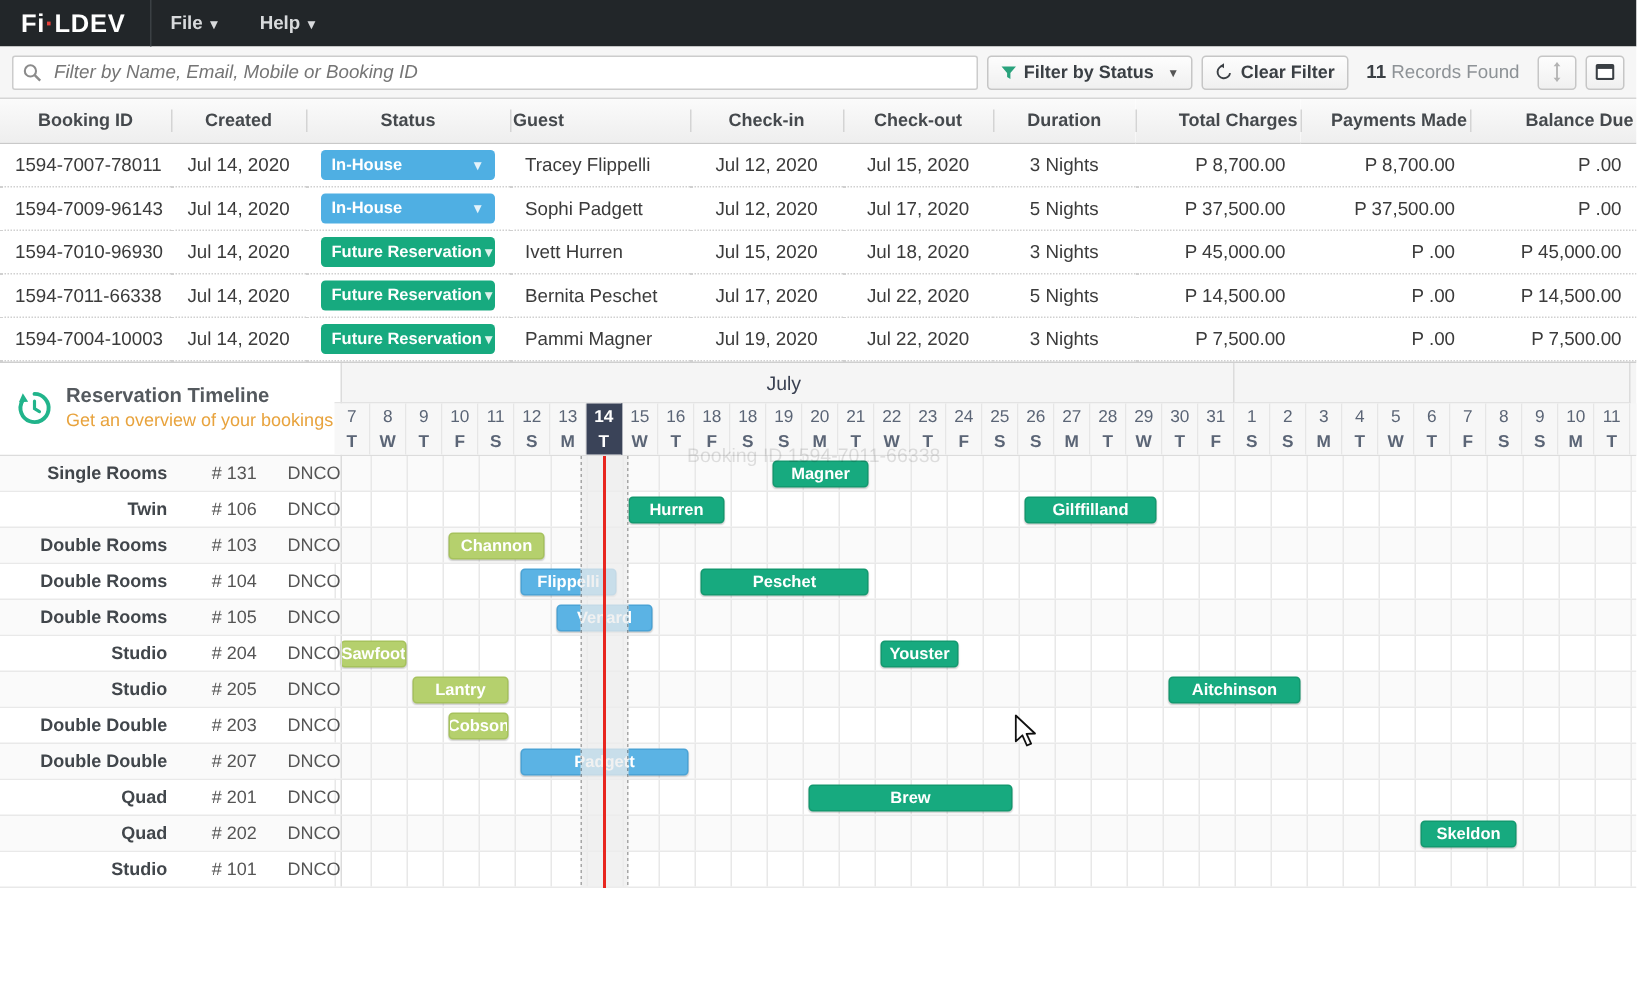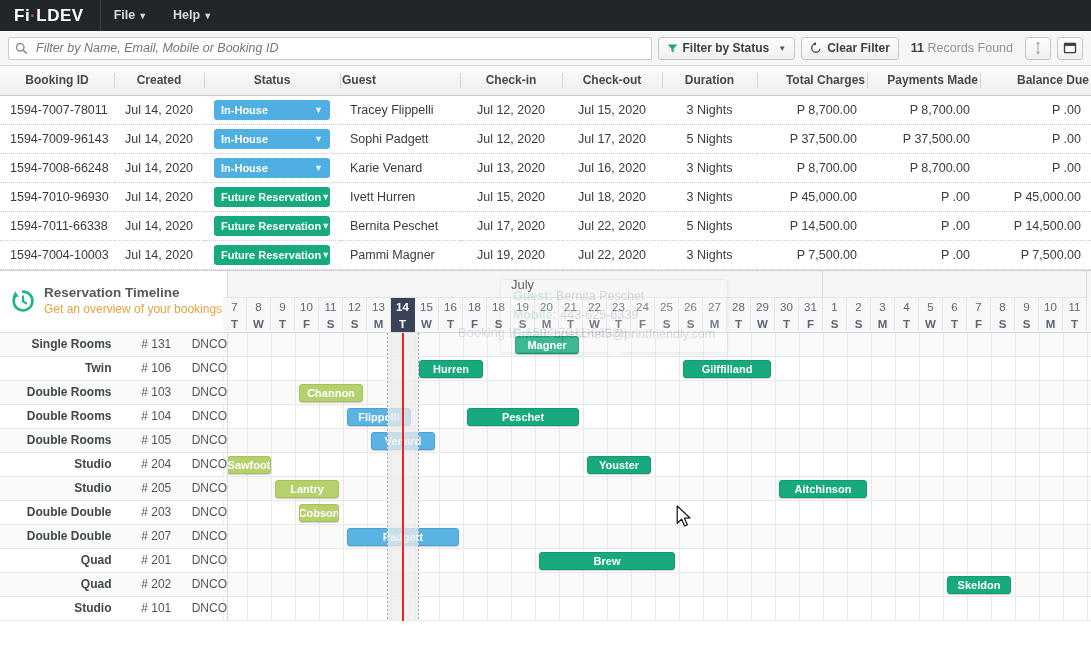--- a/index.html
+++ b/index.html
@@ -283,37 +283,20 @@
               <span>In-House</span>
               <span class="car">▼</span>
             </div>
           </td>
           <td class="">Sophi Padgett</td>
           <td class="c-center">Jul 12, 2020</td>
           <td class="c-center">Jul 17, 2020</td>
           <td class="c-center">5 Nights</td>
           <td class="c-right">P 37,500.00</td>
           <td class="c-right">P 37,500.00</td>
-          <td class="c-right">P .00</td>
-        </tr>
-        <tr>
-          <td class="c-center">1594-7008-66248</td>
-          <td class="c-center">Jul 14, 2020</td>
-          <td>
-            <div class="status-pill st-inhouse">
-              <span>In-House</span>
-              <span class="car">▼</span>
-            </div>
-          </td>
-          <td class="">Karie Venard</td>
-          <td class="c-center">Jul 13, 2020</td>
-          <td class="c-center">Jul 16, 2020</td>
-          <td class="c-center">3 Nights</td>
-          <td class="c-right">P 8,700.00</td>
-          <td class="c-right">P 8,700.00</td>
           <td class="c-right">P .00</td>
         </tr>
         <tr>
           <td class="c-center">1594-7010-96930</td>
           <td class="c-center">Jul 14, 2020</td>
           <td>
             <div class="status-pill st-future">
               <span>Future Reservation</span>
               <span class="car">▼</span>
             </div>
@@ -735,21 +718,21 @@
           <div class="gridline" style="left: 667px;"></div>
           <div class="gridline" style="left: 691px;"></div>
           <div class="gridline" style="left: 715px;"></div>
           <div class="gridline" style="left: 739px;"></div>
           <div class="gridline" style="left: 763px;"></div>
           <div class="gridline" style="left: 787px;"></div>
           <div class="gridline" style="left: 811px;"></div>
           <div class="gridline" style="left: 835px;"></div>
           <div class="gridline" style="left: 859px;"></div>
           <div class="bar b-olive" style="left: -1px; width: 44px;">Sawfoot</div>
-          <div class="bar b-green" style="left: 359px; width: 64px;">Youster</div>
+          <div class="bar b-green" style="left: 359px; width: 52px;">Youster</div>
         </div>
       </div>
       <div class="row">
         <div class="rl">
           <div class="rtype">Studio</div>
           <div class="rroom"># 205</div>
           <div class="rstatus">DNCO</div>
         </div>
         <div class="rr">
           <div class="gridline" style="left: -5px;"></div>
@@ -1028,25 +1011,17 @@
         </div>
       </div>
       <div id="todaywrap" style="left: 228px; right: 0px;">
         <div id="todayband" style="left:159px;width:32px"></div>
         <div id="todayline" style="left:174px"></div>
       </div>
     </div>
 
   <div id="ghosttext-bid" style="left: 458px; top: 54px;">Booking ID 1594-7011-66338</div>
 
-  <div id="ghost" style="left: 500px; top: 8px;">
-    <div><b>Guest:</b>
-      <span>Bernita Peschet</span></div>
-    <div><b>Mobile:</b>
-      <span>443-625-6339</span></div>
-    <div><b>Email:</b>
-      <span>bpeschet5@printfriendly.com</span></div>
-  </div>
 
   <svg id="cursor" width="17" height="24" viewBox="0 0 17 24" style="left: 676px; top: 234px;">
     <path d="M1.2 1L1.2 18.2 5.6 14.2 8.6 21 11.4 19.8 8.4 13.2 14 13z" fill="#fff" stroke="#111" stroke-width="1.2" stroke-linejoin="round"></path>
   </svg>
 </div>
 
 </body></html>

